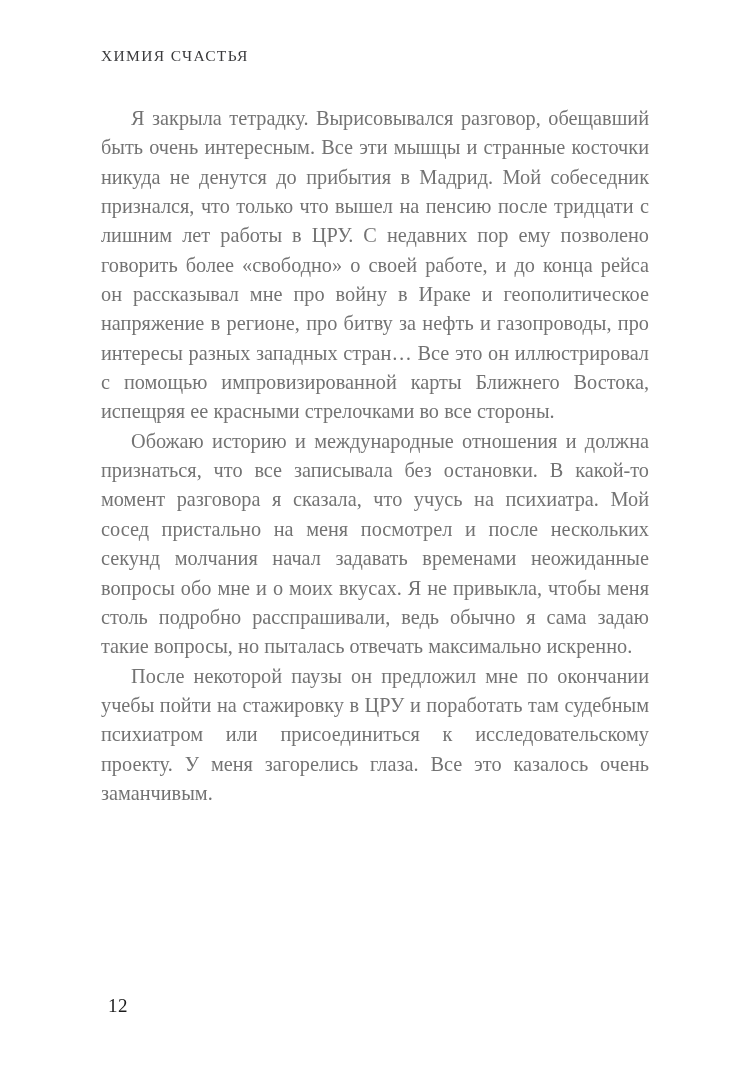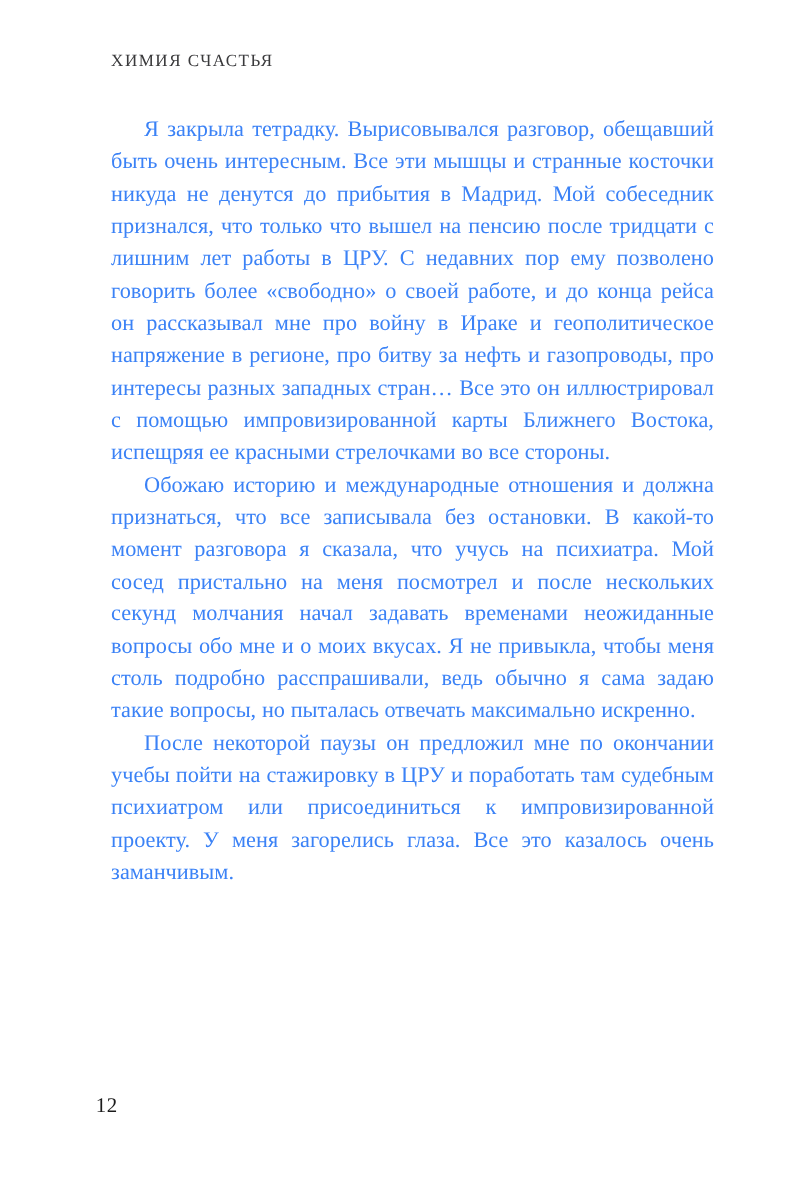--- a/index.html
+++ b/index.html
@@ -47,47 +47,47 @@
     width: 548px;
   }
 
   .para {
     margin: 0;
     font-size: 20.3px;
     line-height: 29.35px;
     text-align: justify;
     text-justify: inter-word;
     text-indent: 30px;
-    color: #3b82f6;
+    color: #737373;
     hyphens: manual;
     word-spacing: 0.1px;
   }
   
   .para:last-of-type { }
 
   
   .folio {
     position: absolute;
-    left: 87px;
+    left: 108px;
     top: 996px;
     font-size: 19px;
     color: #1b1b1b;
     letter-spacing: 0.5px;
     line-height: 1;
     text-align: center;
   }
 </style>
 </head>
 <body>
 
 <div class="page">
 
   <div class="running-head">ХИМИЯ СЧАСТЬЯ</div>
 
   <div class="text-block">
     <p class="para">Я закрыла тетрадку. Вырисовывался разговор, обещавший быть очень интересным. Все эти мышцы и странные косточки никуда не денутся до прибытия в Мадрид. Мой собеседник признался, что только что вышел на пенсию после тридцати с лишним лет работы в ЦРУ. С недавних пор ему позволено говорить более «свободно» о своей работе, и до конца рейса он рассказывал мне про войну в Ираке и геополитическое напряжение в регионе, про битву за нефть и газопроводы, про интересы разных западных стран… Все это он иллюстрировал с помощью импровизированной карты Ближнего Востока, испещряя ее красными стрелочками во все стороны.</p>
     <p class="para">Обожаю историю и международные отношения и должна признаться, что все записывала без остановки. В какой-то момент разговора я сказала, что учусь на психиатра. Мой сосед пристально на меня посмотрел и после нескольких секунд молчания начал задавать временами неожиданные вопросы обо мне и о моих вкусах. Я не привыкла, чтобы меня столь подробно расспрашивали, ведь обычно я сама задаю такие вопросы, но пыталась отвечать максимально искренно.</p>
-    <p class="para">После некоторой паузы он предложил мне по окончании учебы пойти на стажировку в ЦРУ и поработать там судебным психиатром или присоединиться к импровизированной проекту. У меня загорелись глаза. Все это казалось очень заманчивым.</p>
+    <p class="para">После некоторой паузы он предложил мне по окончании учебы пойти на стажировку в ЦРУ и поработать там судебным психиатром или присоединиться к исследовательскому проекту. У меня загорелись глаза. Все это казалось очень заманчивым.</p>
   </div>
 
   <div class="folio">12</div>
 
 </div>
 
 </body></html>

